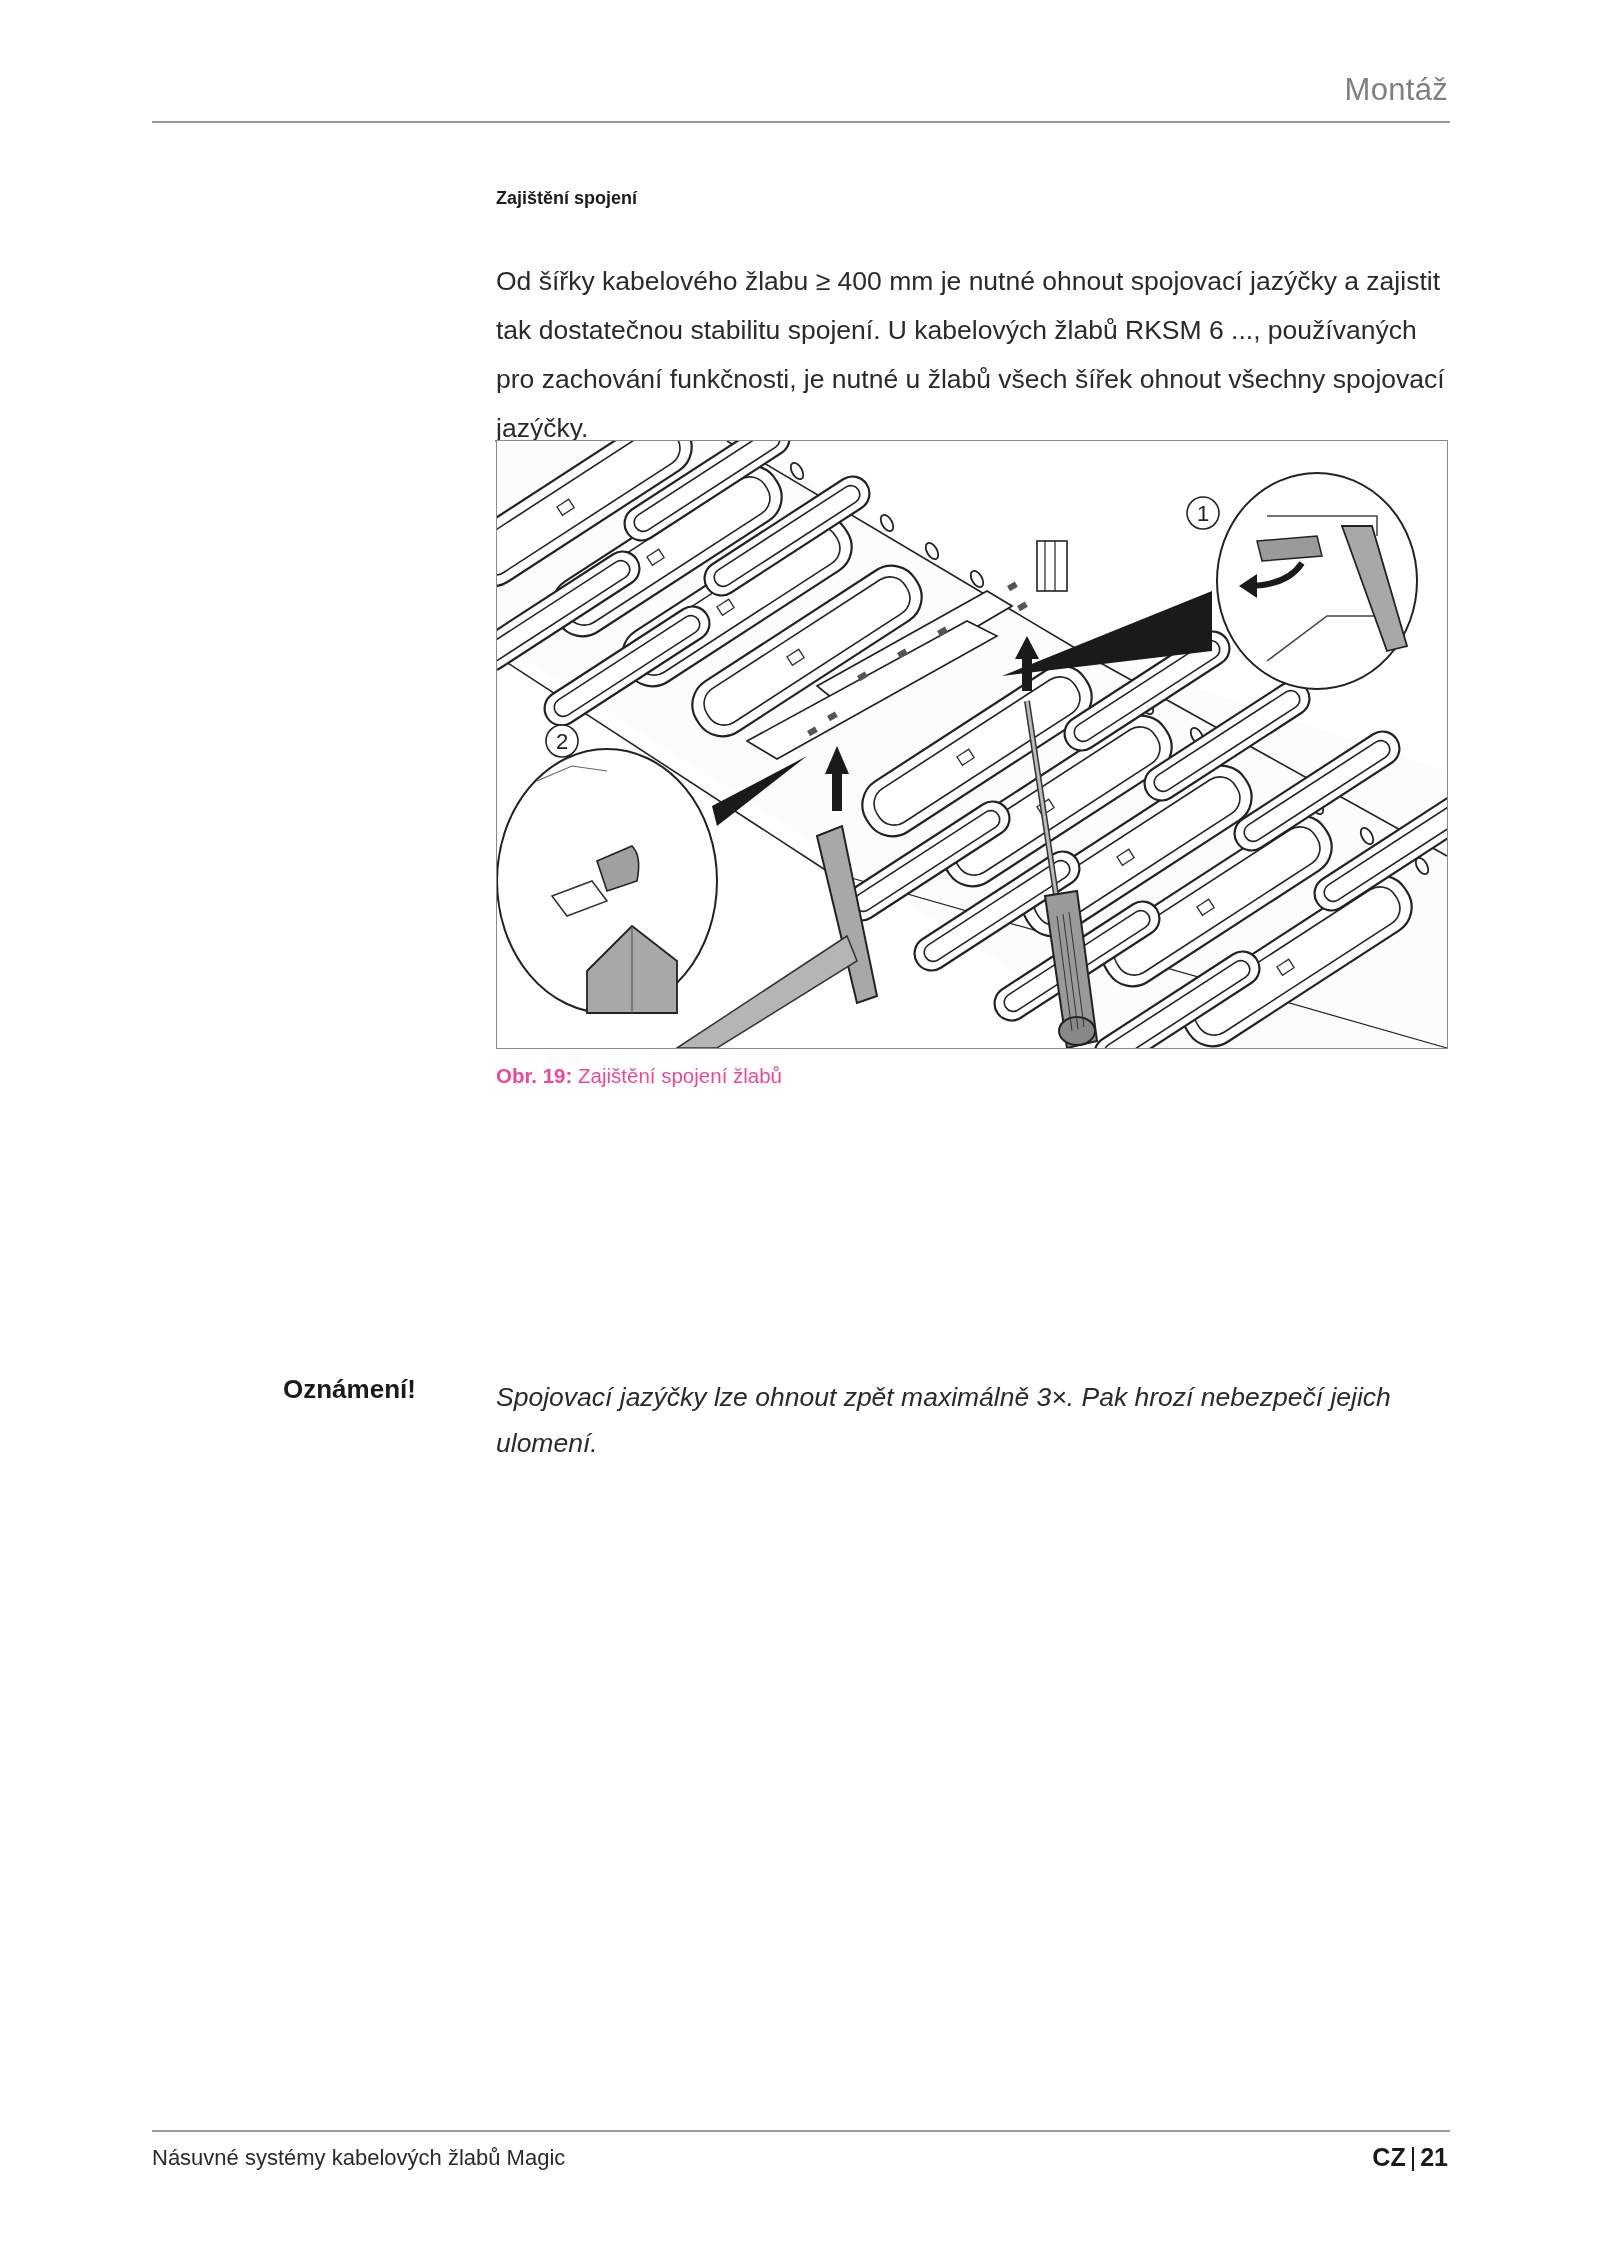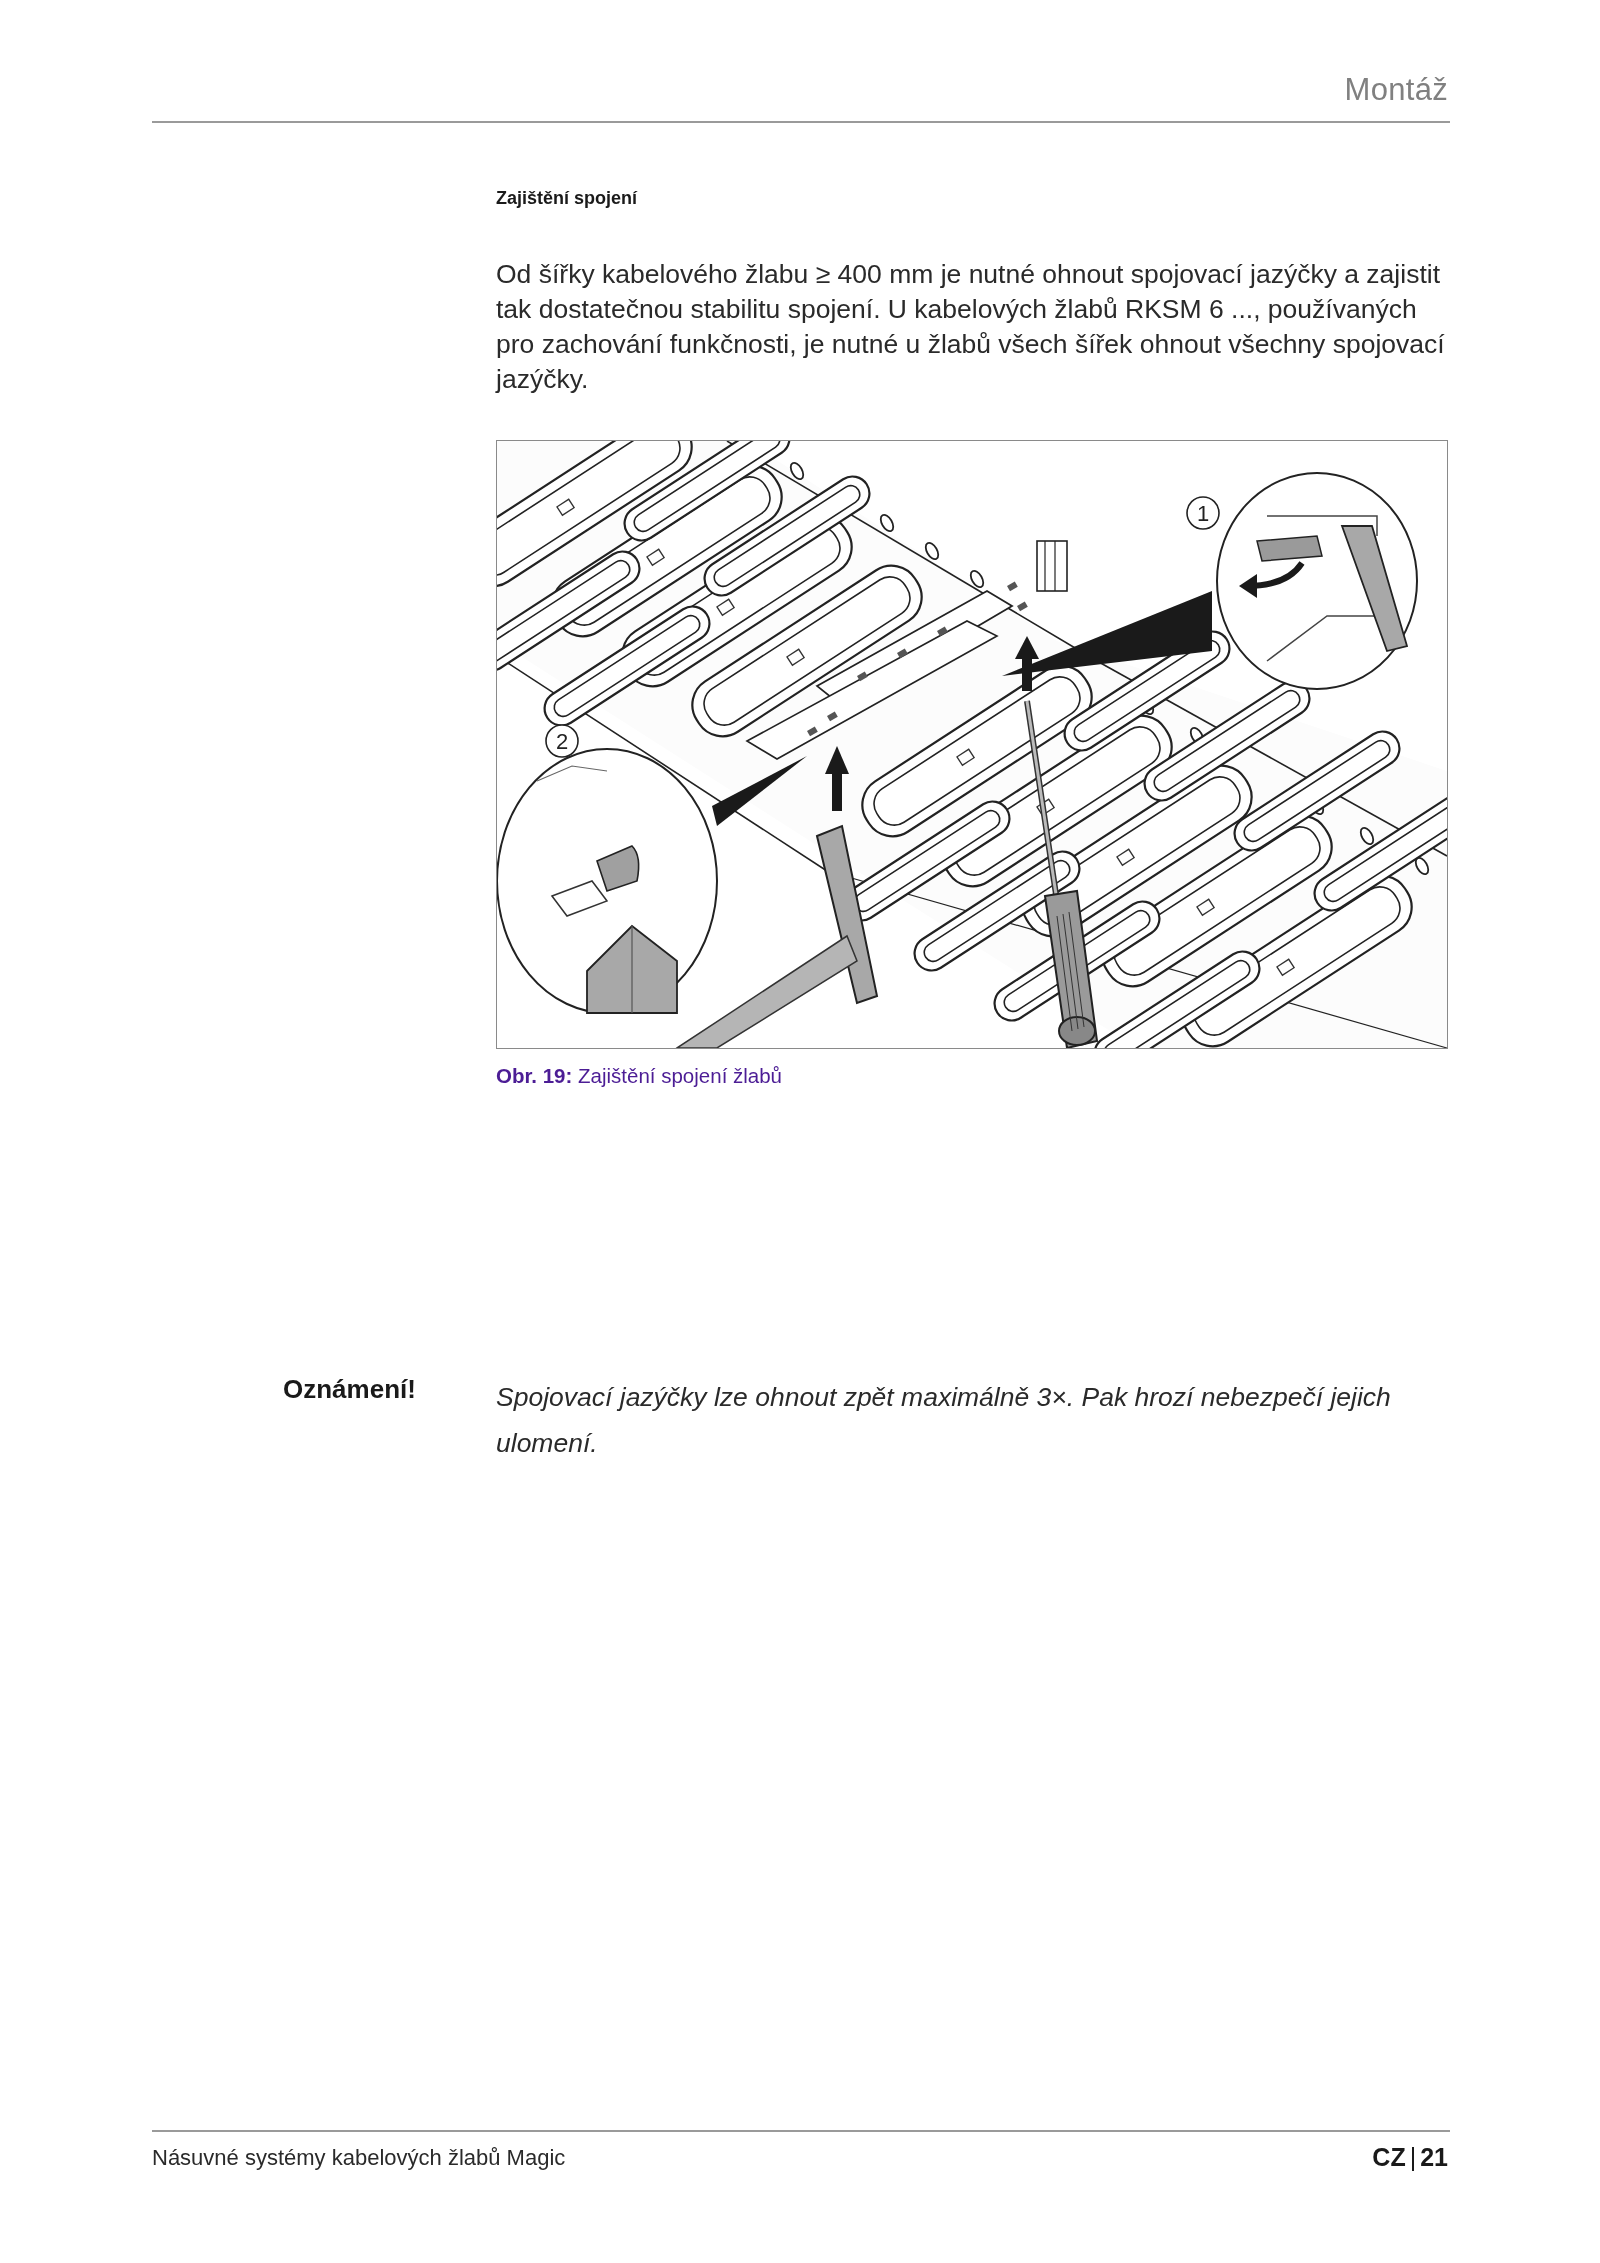--- a/index.html
+++ b/index.html
@@ -2,25 +2,25 @@
 <html><head>
 <meta charset="utf-8">
 <style>
   html, body { margin: 0; padding: 0; background: #ffffff; }
   body { width: 1600px; height: 2263px; position: relative; overflow: hidden;
          font-family: "Liberation Sans", sans-serif; color: #1a1a1a; }
   .abs { position: absolute; }
   .header-title { right: 152px; top: 72px; font-size: 31px; font-weight: normal; color: #808080; letter-spacing: 0.3px; }
   .rule { left: 152px; width: 1298px; height: 2px; background: #9a9a9a; }
   .section-title { left: 496px; top: 188px; font-size: 18px; font-weight: bold; color: #1a1a1a; }
-  .intro { left: 496px; top: 257px; width: 960px; font-size: 26.5px; line-height: 35px; color: #2a2a2a; }
+  .intro { left: 496px; top: 257px; width: 960px; font-size: 26.5px; line-height: 49px; color: #2a2a2a; }
   .intro p { margin: 0; }
   .figure { left: 496px; top: 440px; width: 950px; height: 607px; border: 1.5px solid #8a8a8a; background: #fff; overflow: hidden; }
   .figure svg { width: 100%; height: 100%; display: block; }
-  .caption { left: 496px; top: 1064px; font-size: 20.5px; color: #4c1d95; }
+  .caption { left: 496px; top: 1064px; font-size: 20.5px; color: #ec4899; }
   .caption .lbl { font-weight: bold; }
   .steps { left: 496px; top: 1126px; width: 960px; font-size: 26.5px; color: #2a2a2a; margin: 0; padding: 0; list-style: none; }
   .steps li { margin: 0 0 41px 0; line-height: 32px; }
   .steps .num { display: inline-block; width: 38px; }
   .circ { font-size: 18px; color: #666; vertical-align: 2px; }
   .notice-label { left: 283px; top: 1374px; font-size: 26px; font-weight: bold; color: #1a1a1a; }
   .notice-text { left: 496px; top: 1374px; width: 960px; font-size: 26.5px; line-height: 46px; font-style: italic; color: #2a2a2a; }
   .footer-left { left: 152px; top: 2145px; font-size: 22px; color: #2a2a2a; }
   .footer-right { right: 152px; top: 2143px; font-size: 25px; font-weight: bold; color: #1a1a1a; }
   .footer-right .sep { font-weight: normal; padding: 0 4px; }

